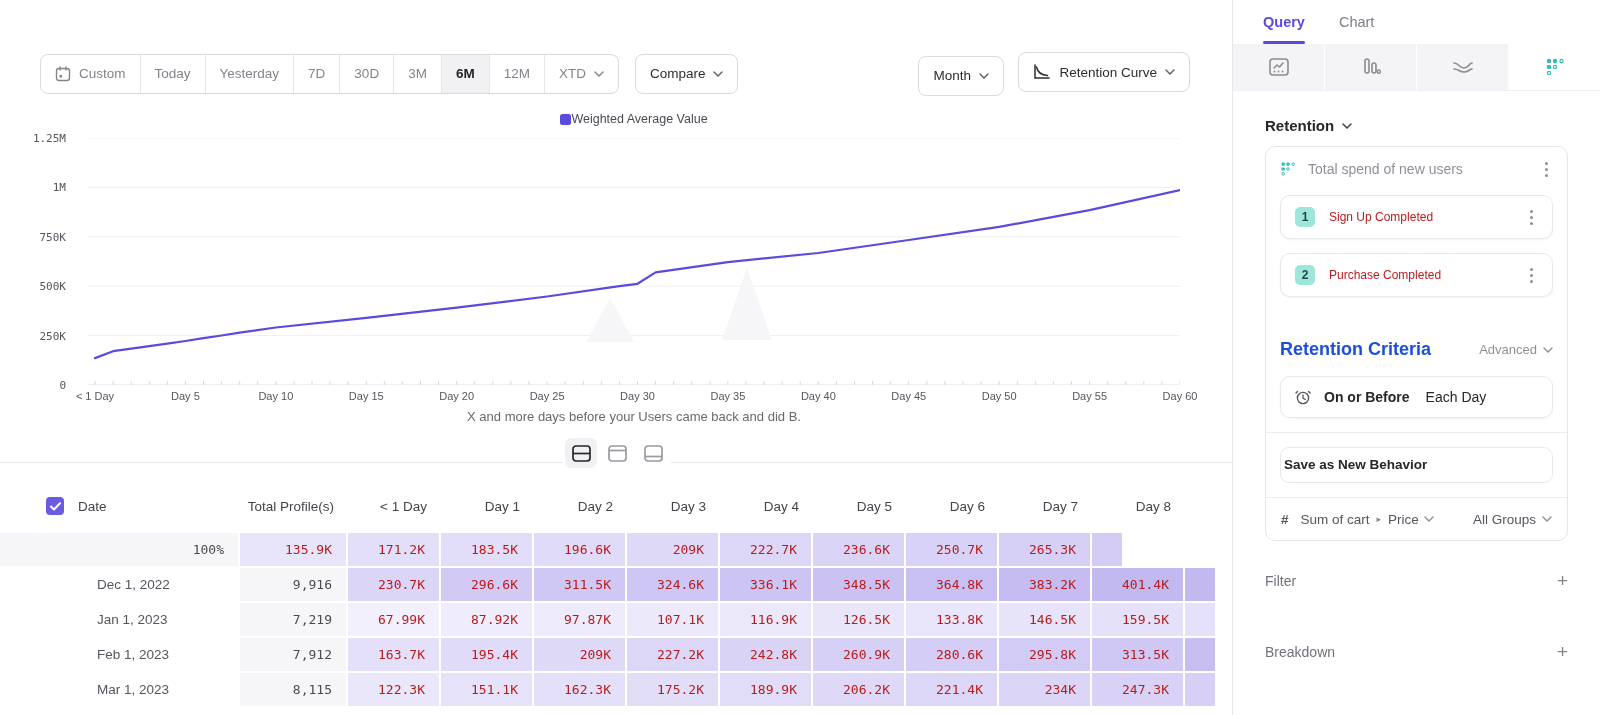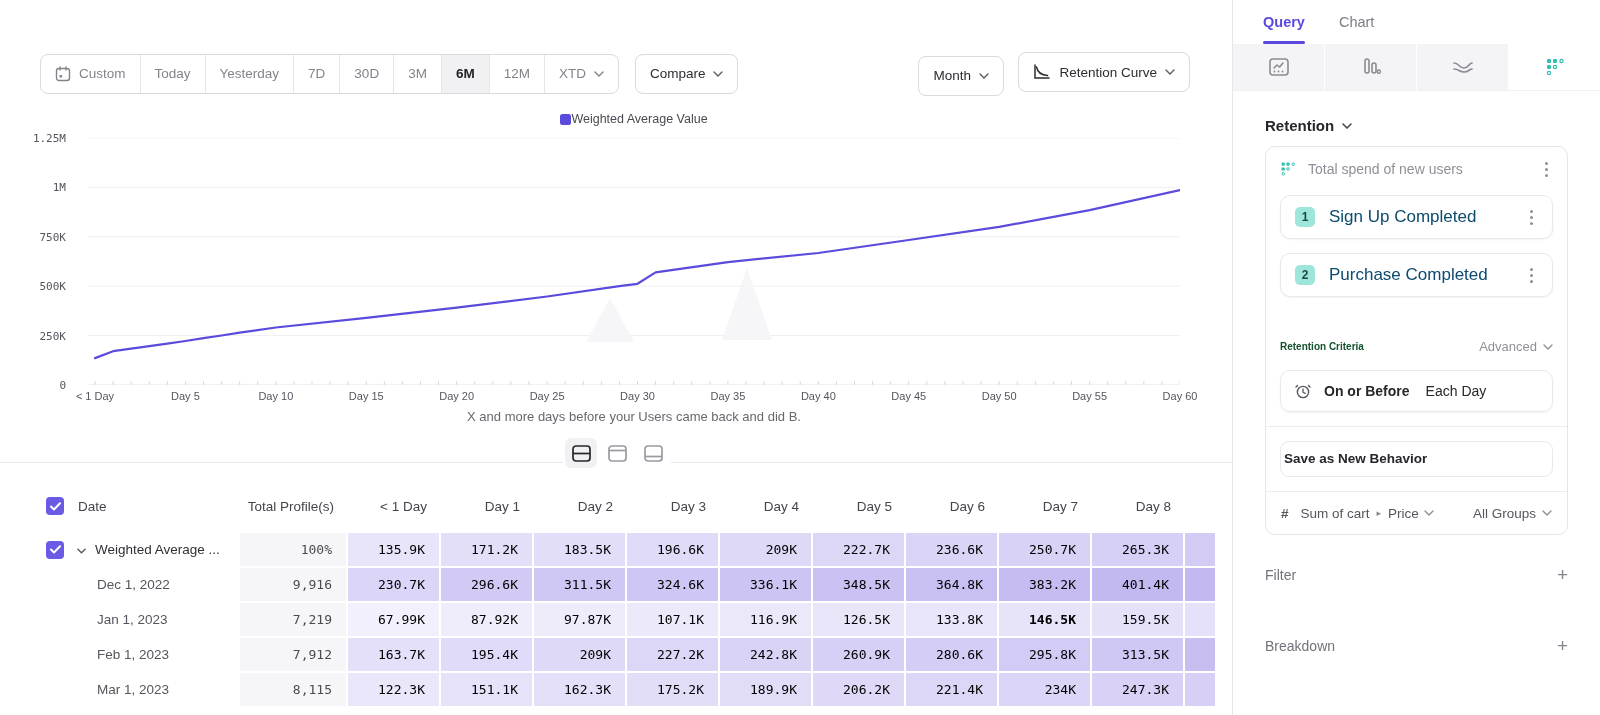--- a/index.html
+++ b/index.html
@@ -48,21 +48,21 @@
   .thead { margin-top:26px; height:34px; }
   .th { font-size:13.5px; color:#44444b; }
   .th.num { text-align:right; padding-right:14px; }
   .th-date { display:flex; align-items:center; gap:14px; padding-left:46px; }
   .tbody { display:flex; flex-direction:column; gap:2px; margin-top:10px; }
   .trow-data { height:33px; }
   .cell-label { height:33px; display:flex; align-items:center; font-size:13.5px; color:#55555e; overflow:hidden; }
   .cell-label.wa { color:#2f2f35; }
   .cell-label .lbl { white-space:nowrap; overflow:hidden; text-overflow:ellipsis; }
   .cell-total { height:33px; line-height:33px; background:#f6f6f8; font-family:"DejaVu Sans Mono", monospace; font-size:13px; color:#4a4a52; text-align:right; padding-right:14px; border-right:2px solid #fff; }
-  .vcell { height:33px; line-height:33px; font-family:"DejaVu Sans Mono", monospace; font-size:13px; color:#000000; text-align:right; padding-right:14px; border-right:2px solid #fff; }
+  .vcell { height:33px; line-height:33px; font-family:"DejaVu Sans Mono", monospace; font-size:13px; color:#b91c1c; text-align:right; padding-right:14px; border-right:2px solid #fff; }
   .strip { height:33px; width:30px; }
   .checkbox { width:18px; height:18px; border-radius:4px; background:#6a5ae4; display:inline-flex; align-items:center; justify-content:center; flex:none; cursor:pointer; }
   .row-chev { margin:0 9px 0 13px; color:#55555e; flex:none; }
   .indent { width:97px; flex:none; }
   .pad46 { width:46px; flex:none; }
 
   
   .panel { position:absolute; left:1232px; top:0; width:368px; height:715px; border-left:1px solid #e7e7ea; background:#fff; }
   .ptabs { display:flex; gap:34px; padding:14px 0 0 30px; height:44px; }
   .ptab { font-size:14.5px; color:#7d7d86; padding-bottom:10px; position:relative; cursor:pointer; }
@@ -75,23 +75,23 @@
   .sec-head { display:flex; align-items:center; gap:8px; font-size:15px; font-weight:bold; color:#26262b; cursor:pointer; }
   .qcard { margin-top:12px; border:1px solid #e6e6ea; border-radius:10px; background:#fff; }
   .qpad { padding:14px; }
   .bhead { display:flex; align-items:center; }
   .bhead .title { margin-left:12px; font-size:14px; color:#8f8f98; flex:1; }
   .kebab { width:14px; display:flex; flex-direction:column; align-items:center; gap:3px; cursor:pointer; }
   .kebab i { width:3px; height:3px; border-radius:50%; background:#8f8f98; }
   .step { display:flex; align-items:center; margin-top:14px; height:44px; padding:0 14px; border:1px solid #e9e9ec; border-radius:10px; box-shadow:0 1px 2px rgba(20,20,40,0.05); background:#fff; cursor:pointer; }
   .step:first-of-type { margin-top:18px; }
   .badge { width:20px; height:20px; border-radius:5px; background:#9fe6da; color:#1c4a43; font-size:12px; font-weight:bold; display:flex; align-items:center; justify-content:center; flex:none; }
-  .step .slabel { margin-left:14px; font-size:17px; color:#0c4a6e; flex:1; }
+  .step .slabel { margin-left:14px; font-size:12px; color:#b91c1c; flex:1; }
   .criteria-row { display:flex; align-items:center; justify-content:space-between; margin-top:42px; }
-  .criteria-row .cl { font-size:10px; font-weight:bold; color:#14532d; }
+  .criteria-row .cl { font-size:18px; font-weight:bold; color:#1d4ed8; }
   .adv { display:flex; align-items:center; gap:6px; font-size:13px; color:#8f8f98; cursor:pointer; }
   .cond { display:flex; align-items:center; gap:12px; margin-top:16px; height:42px; padding:0 13px; border:1px solid #e9e9ec; border-radius:10px; box-shadow:0 1px 2px rgba(20,20,40,0.05); cursor:pointer; }
   .cond .c1 { font-size:14px; font-weight:bold; color:#26262b; }
   .cond .c2 { font-size:14px; color:#26262b; margin-left:4px; }
   .qdiv { border-top:1px solid #ececef; }
   .savebtn { display:block; width:100%; text-align:left; height:36px; line-height:34px; padding:0 3px; border:1px solid #e9e9ec; border-radius:9px; background:#fff; font-size:13.5px; font-weight:bold; color:#26262b; font-family:"Liberation Sans",sans-serif; cursor:pointer; }
   .measure { display:flex; align-items:center; height:42px; padding:0 15px; font-size:13.5px; color:#55555e; }
   .measure .hash { font-weight:bold; margin-right:12px; color:#55555e; }
   .measure .mlabel { cursor:pointer; display:flex; align-items:center; gap:5px; }
   .measure .arrow { font-size:9px; color:#85858e; margin:0 2px; }
@@ -328,32 +328,20 @@
           <div class="th num">Day 3</div>
           <div class="th num">Day 4</div>
           <div class="th num">Day 5</div>
           <div class="th num">Day 6</div>
           <div class="th num">Day 7</div>
           <div class="th num">Day 8</div>
           <div></div>
         </div>
       <div class="tbody" id="tbody">
           <div class="trow trow-data">
-            <div class="cell-label wa">
-              <span class="pad46"></span>
-              <span class="checkbox">
-                <svg width="11" height="9" viewBox="0 0 11 9">
-                  <path d="M1 4.5L4 7.5L10 1.2" fill="none" stroke="#fff" stroke-width="2" stroke-linecap="round" stroke-linejoin="round"></path>
-                </svg>
-              </span>
-              <span class="row-chev"><svg width="9" height="6" viewBox="0 0 10 6">
-                  <path d="M1 1l4 4 4-4" fill="none" stroke="#55555e" stroke-width="1.5" stroke-linecap="round"></path>
-                </svg></span>
-              <span class="lbl">Weighted Average ...</span>
-            </div>
             <div class="cell-total">100%</div>
             <div class="vcell" style="background: rgb(232, 229, 250);">135.9K</div>
             <div class="vcell" style="background: rgb(227, 223, 249); text-align: right;">171.2K</div>
             <div class="vcell" style="background: rgb(226, 221, 248);">183.5K</div>
             <div class="vcell" style="background: rgb(224, 219, 248);">196.6K</div>
             <div class="vcell" style="background: rgb(222, 217, 247);">209K</div>
             <div class="vcell" style="background: rgb(220, 215, 247);">222.7K</div>
             <div class="vcell" style="background: rgb(218, 212, 246);">236.6K</div>
             <div class="vcell" style="background: rgb(216, 210, 246);">250.7K</div>
             <div class="vcell" style="background: rgb(214, 208, 246);">265.3K</div>
@@ -386,21 +374,21 @@
               <span class="lbl">Jan 1, 2023</span>
             </div>
             <div class="cell-total">7,219</div>
             <div class="vcell" style="background: rgb(242, 240, 252);">67.99K</div>
             <div class="vcell" style="background: rgb(239, 236, 251);">87.92K</div>
             <div class="vcell" style="background: rgb(238, 235, 251);">97.87K</div>
             <div class="vcell" style="background: rgb(236, 233, 251);">107.1K</div>
             <div class="vcell" style="background: rgb(235, 232, 250);">116.9K</div>
             <div class="vcell" style="background: rgb(234, 230, 250);">126.5K</div>
             <div class="vcell" style="background: rgb(233, 229, 250);">133.8K</div>
-            <div class="vcell" style="background: rgb(231, 227, 249); font-weight: bold;">146.5K</div>
+            <div class="vcell" style="background: rgb(231, 227, 249);">146.5K</div>
             <div class="vcell" style="background: rgb(229, 225, 249);">159.5K</div>
             <div>
               <div class="strip" style="background: rgb(230, 225, 250);"></div>
             </div>
           </div>
           <div class="trow trow-data">
             <div class="cell-label">
               <span class="indent"></span>
               <span class="lbl">Feb 1, 2023</span>
             </div>

